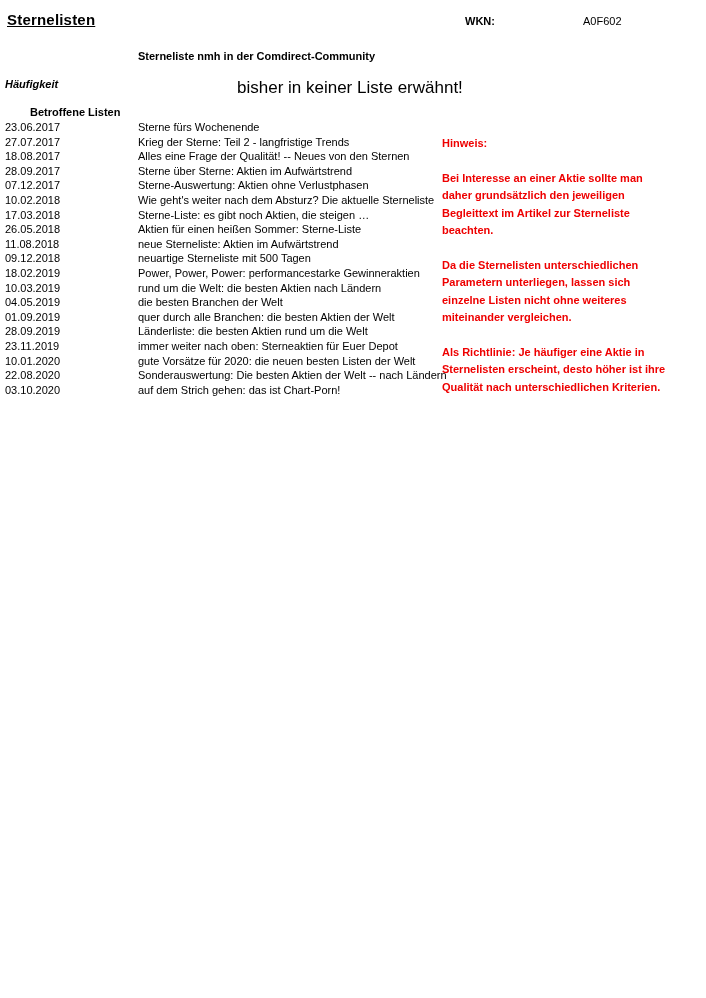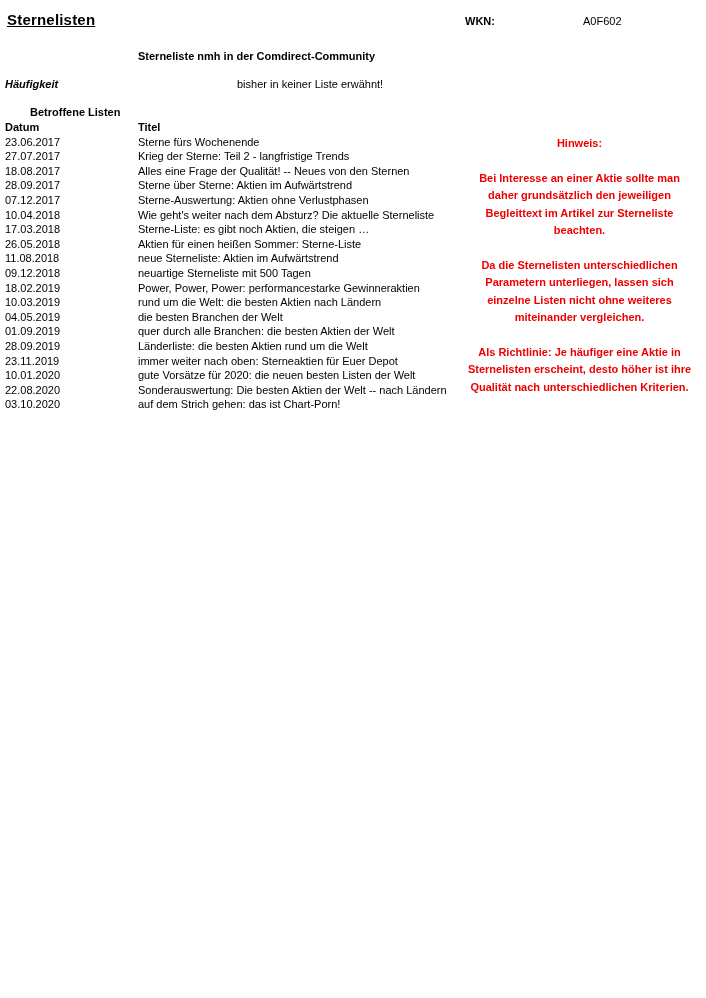--- a/index.html
+++ b/index.html
@@ -21,42 +21,41 @@
     font-weight: bold;
     text-decoration: underline;
     letter-spacing: 0.2px;
   }
   .wkn-label { left: 465px; top: 15px; font-size: 11px; font-weight: bold; }
   .wkn-value { left: 583px; top: 15px; font-size: 11px; }
 
   .subtitle { left: 126px; top: 50px; font-size: 11px; font-weight: bold; margin-left: 12px; }
 
   .freq-label { left: 5px; top: 78px; font-size: 11px; font-weight: bold; font-style: italic; }
-  .freq-value { left: 237px; top: 78px; font-size: 11px; }
+  .freq-value { left: 237px; top: 78px; font-size: 17px; }
 
   .section-label { left: 30px; top: 106px; font-size: 11px; font-weight: bold; }
 
   .list-table { left: 5px; top: 120px; font-size: 11px; }
   .list-table .row {
     display: grid;
     grid-template-columns: 133px 1fr;
     height: 14.6px;
     line-height: 14.6px;
     white-space: nowrap;
   }
   .list-table .row.header { font-weight: bold; }
 
   .hint-block {
-    left: 453px; top: 135px;
+    left: 442px; top: 135px;
     width: 253px;
     font-size: 11px;
     font-weight: bold;
     line-height: 17.4px;
     color: #ee0000;
-    text-align: center;
   }
   .hint-heading { margin: 0 0 17.4px 0; }
   .hint-para { margin: 0 0 17.4px 0; white-space: pre-line; }
 </style>
 </head>
 <body>
 
 <div class="page">
 
   <h1 class="abs doc-title">Sternelisten</h1>
@@ -65,24 +64,20 @@
   <div class="abs wkn-value">A0F602</div>
 
   <div class="abs subtitle">Sterneliste nmh in der Comdirect-Community</div>
 
   <div class="abs freq-label">Häufigkeit</div>
   <div class="abs freq-value">bisher in keiner Liste erwähnt!</div>
 
   <div class="abs section-label">Betroffene Listen</div>
 
   <div class="abs list-table">
-    <div class="row header">
-      <div>Datum</div>
-      <div>Titel</div>
-    </div>
     <div>
 
         <div class="row">
           <div>23.06.2017</div>
           <div>Sterne fürs Wochenende</div>
         </div>
 
         <div class="row">
           <div>27.07.2017</div>
           <div>Krieg der Sterne: Teil 2 - langfristige Trends</div>
@@ -98,21 +93,21 @@
           <div>Sterne über Sterne: Aktien im Aufwärtstrend</div>
         </div>
 
 
         <div class="row">
           <div>07.12.2017</div>
           <div>Sterne-Auswertung: Aktien ohne Verlustphasen</div>
         </div>
 
         <div class="row">
-          <div>10.04.2018</div>
+          <div>10.02.2018</div>
           <div>Wie geht's weiter nach dem Absturz? Die aktuelle Sterneliste</div>
         </div>
 
         <div class="row">
           <div>17.03.2018</div>
           <div>Sterne-Liste: es gibt noch Aktien, die steigen …</div>
         </div>
 
         <div class="row">
           <div>26.05.2018</div>

